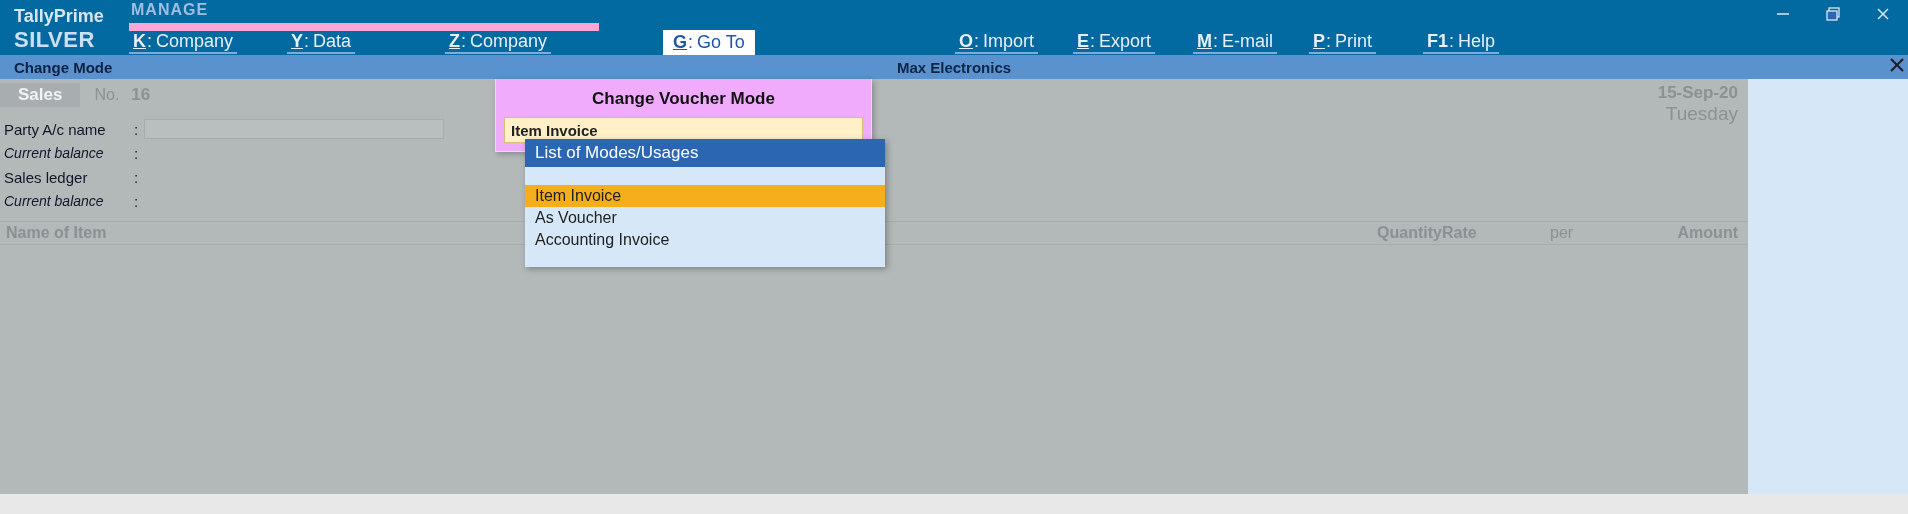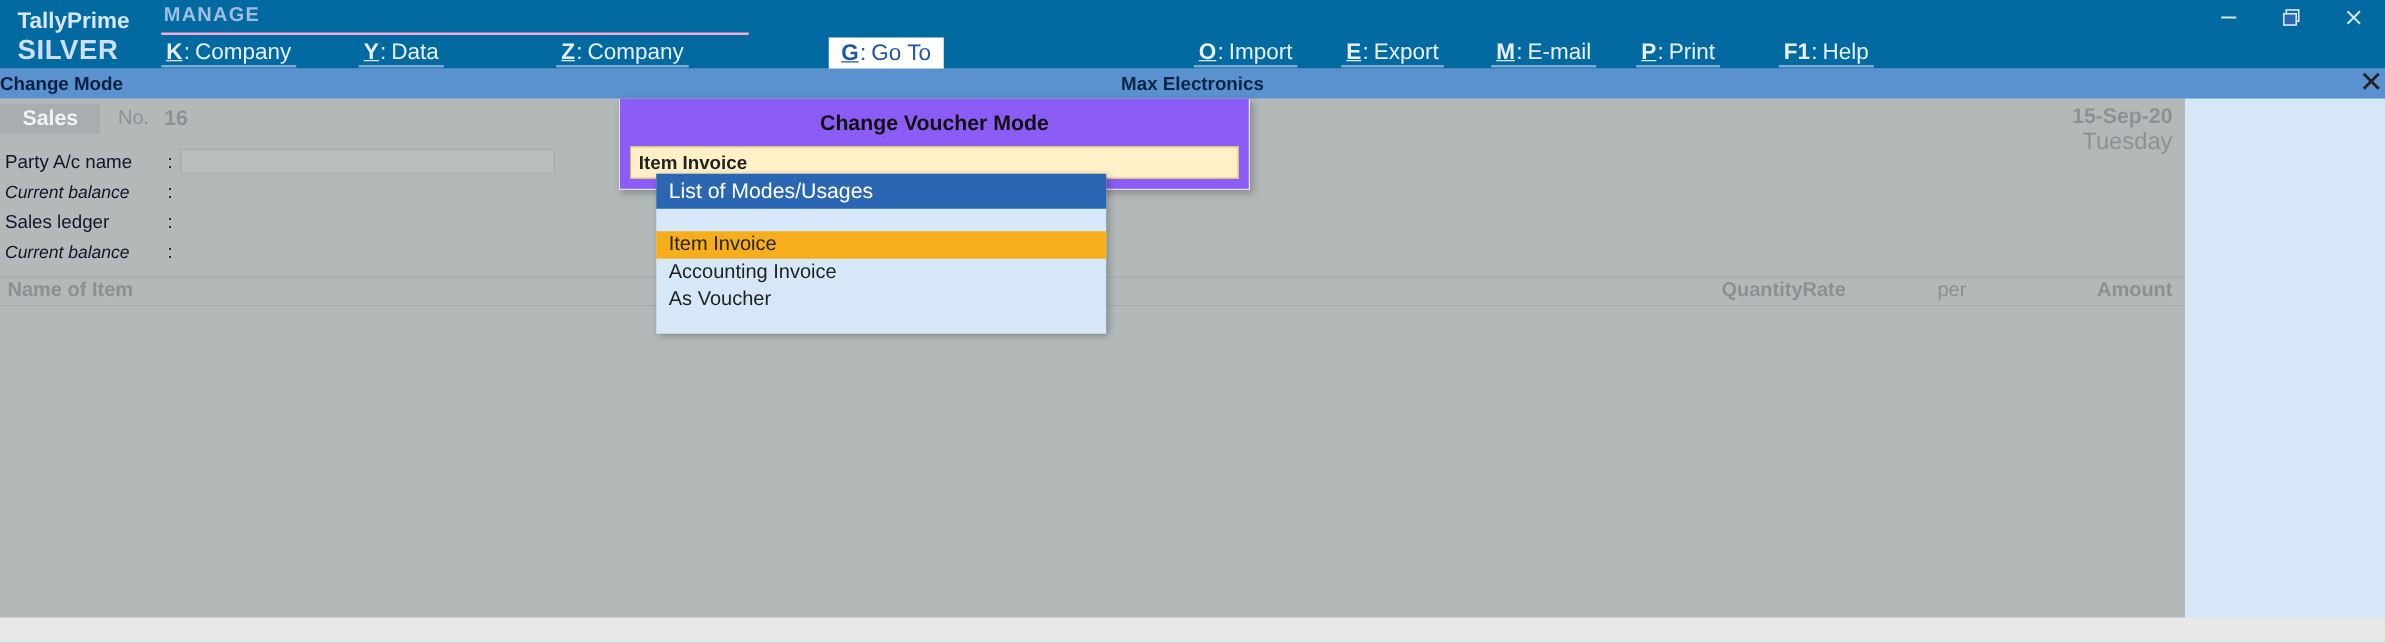--- a/index.html
+++ b/index.html
@@ -6,34 +6,34 @@
   body { width: 1908px; height: 514px; background: #e8e8e8; overflow: hidden; position: relative; }
 
   
   .titlebar { height: 55px; background: #0369a1; display: flex; position: relative; }
   .logo-block { width: 125px; padding: 6px 10px 4px 14px; color: #bcd3ea; }
   .logo-line1 { font-size: 18px; font-weight: 600; color: #d7e6f5; }
   .logo-line2 { font-size: 22px; font-weight: 600; color: #cde0f3; letter-spacing: 0.5px; }
 
   .top-right-area { flex: 1; display: flex; flex-direction: column; }
   .manage-row { height: 30px; display: flex; align-items: center; padding-left: 4px; position: relative; }
-  .manage-label { color: #9ebfe0; font-size: 16px; font-weight: 700; letter-spacing: 1px; border-bottom: 2px solid #f9a8d4; padding: 2px 2px 4px 2px; width: 470px; }
+  .manage-label { color: #9ebfe0; font-size: 16px; font-weight: 700; letter-spacing: 1px; border-bottom: 8px solid #f9a8d4; padding: 2px 2px 4px 2px; width: 470px; }
   .win-controls { position: absolute; right: 0; top: 0; display: flex; }
   .win-btn { width: 50px; height: 28px; display: flex; align-items: center; justify-content: center; color: #d9e7f5; font-size: 16px; cursor: pointer; }
 
   .menu-row { flex: 1; display: flex; align-items: center; }
   .menu-item { color: #e7f0fa; font-size: 18px; padding: 0 4px; border-bottom: 2px solid #82aad6; display: inline-flex; align-items: baseline; cursor: pointer; }
   .menu-key { text-decoration: underline; font-weight: 600; margin-right: 1px; }
   .menu-colon { margin-right: 4px; }
   .menu-item.active { background: #ffffff; color: #2056a5; padding: 2px 10px; border-bottom: none; }
   .menu-item.help .menu-key { text-decoration: none; }
 
   
   .subbar { height: 24px; background: #5a91cf; display: flex; align-items: center; position: relative; }
-  .subbar-left { font-weight: 700; color: #0c2140; font-size: 15px; padding-left: 0; }
+  .subbar-left { font-weight: 700; color: #0c2140; font-size: 15px; padding-left: 14px; }
   .subbar-center { position: absolute; left: 50%; transform: translateX(-50%); font-weight: 700; color: #0d2546; font-size: 15px; }
   .subbar-close { position: absolute; right: 3px; font-size: 18px; font-weight: 700; color: #1a1a1a; cursor: pointer; }
 
   
   .main { position: relative; height: 415px; display: flex; }
   .workspace { flex: 1; background: #b5bababd; background: #b3b8b9; min-width: 0; }
   .sidepanel { width: 160px; background: #d6e8f7; }
 
   .voucher-header { height: 32px; display: flex; align-items: center; }
   .voucher-type { background: #a8aeb0; color: #f0f3f5; font-weight: 700; font-size: 17px; padding: 2px 18px; margin-left: 0; }
@@ -51,21 +51,21 @@
   .italic { font-style: italic; font-size: 14px; }
 
   .grid-header { margin-top: 6px; padding: 2px 6px; color: #8a9192; font-size: 16px; font-weight: 700; display: flex; border-top: 1px solid #a6abac; border-bottom: 1px solid #a6abac; }
   .gh-item { flex: 1; }
   .gh-qty { width: 130px; text-align: right; }
   .gh-rate { width: 100px; }
   .gh-per { width: 60px; text-align: left; padding-left: 8px; font-weight: 400; }
   .gh-amt { width: 140px; text-align: right; padding-right: 4px; }
 
   
-  .popup { position: absolute; left: 495px; top: 0px; width: 505px; background: #8b5cf6; box-shadow: 2px 2px 6px rgba(0,0,0,0.25); border-left: 1px solid #e0e0e0; border-right: 1px solid #e0e0e0; border-bottom: 1px solid #e0e0e0; }
+  .popup { position: absolute; left: 495px; top: 0px; width: 377px; background: #f0abfc; box-shadow: 2px 2px 6px rgba(0,0,0,0.25); border-left: 1px solid #e0e0e0; border-right: 1px solid #e0e0e0; border-bottom: 1px solid #e0e0e0; }
   .popup-title { text-align: center; font-weight: 700; font-size: 17px; color: #111; padding: 10px 0 8px 0; }
   .popup-input { margin: 0 8px 8px 8px; background: #fff0c7; border: 1px solid #d8c070; height: 26px; display: flex; align-items: center; padding: 0 6px; font-weight: 700; color: #222; font-size: 15px; }
 
   .dropdown { position: absolute; left: 525px; top: 60px; width: 360px; background: #d6e8f7; box-shadow: 2px 2px 6px rgba(0,0,0,0.3); padding-bottom: 16px; }
   .dropdown-header { background: #2b66b2; color: #fff; font-size: 17px; padding: 4px 10px; }
   .dropdown-spacer { height: 18px; }
   .dropdown-item { padding: 2px 10px; font-size: 16px; color: #222; cursor: pointer; }
   .dropdown-item.selected { background: #f6ae1d; }
 
   
@@ -219,16 +219,16 @@
     <div class="popup-title">Change Voucher Mode</div>
     <div class="popup-input">
       <span>Item Invoice</span>
     </div>
   </div>
 
   <div class="dropdown">
     <div class="dropdown-header">List of Modes/Usages</div>
     <div class="dropdown-spacer"></div>
     <div class="dropdown-item selected">Item Invoice</div>
+    <div class="dropdown-item">As Voucher</div>
     <div class="dropdown-item">Accounting Invoice</div>
-    <div class="dropdown-item">As Voucher</div>
   </div>
 </div>
 
 </body></html>

